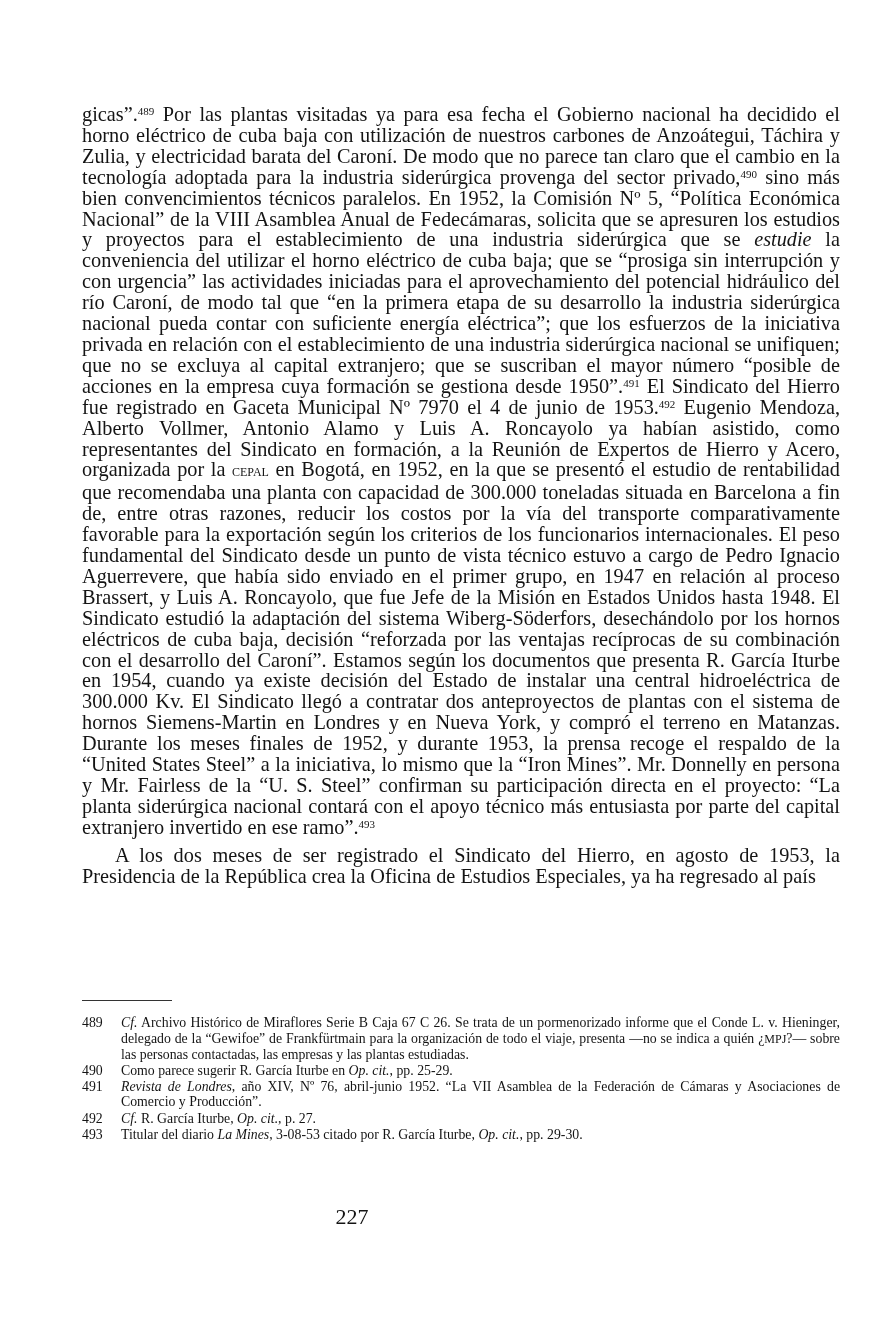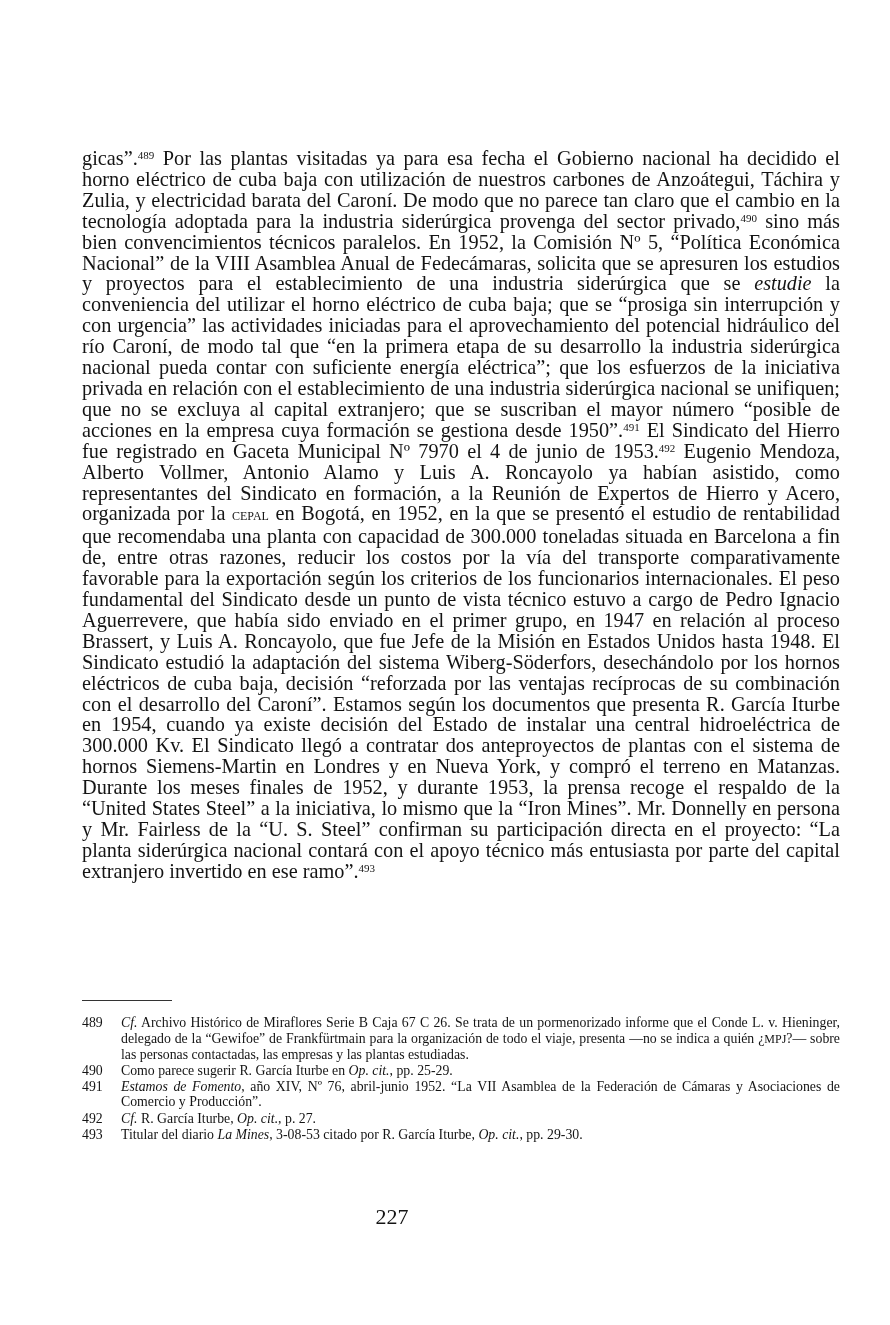--- a/index.html
+++ b/index.html
@@ -1,53 +1,54 @@
 <!DOCTYPE html>
 <html><head>
   <meta charset="utf-8">
   <style>
     html, body { margin: 0; padding: 0; background: #ffffff; }
     body { width: 890px; height: 1325px; position: relative; overflow: hidden; color: #141414; }
     .page { position: absolute; left: 82px; top: 104px; width: 758px; font-family: "Liberation Serif", serif; }
-    .body-text { font-size: 20.3px; line-height: 20.9px; text-align: justify; hyphens: none; margin-top: 44px; }
+    .body-text { font-size: 20.3px; line-height: 20.9px; text-align: justify; hyphens: none; }
     .body-text p { margin: 0; }
     .body-text p.indent { text-indent: 33px; margin-top: 7px; }
     sup.fn { font-size: 11px; vertical-align: 6px; line-height: 0; }
     .sc { font-variant: small-caps; font-size: 17px; }
     .rule { position: absolute; left: 82px; top: 1000px; width: 90px; border-top: 1px solid #333; }
     .footnotes { position: absolute; left: 82px; top: 1015px; width: 758px; font-family: "Liberation Serif", serif; font-size: 13.8px; line-height: 15.3px; }
     .fn-row { display: flex; margin-bottom: 1px; }
     .fn-num { width: 39px; flex: 0 0 39px; }
     .fn-text { flex: 1; text-align: justify; }
-    .folio { position: absolute; top: 1204px; left: 0; width: 704px; text-align: center; font-family: "Liberation Serif", serif; font-size: 22px; padding-left: 40px; }
+    .folio { position: absolute; top: 1204px; left: 0; width: 704px; text-align: center; font-family: "Liberation Serif", serif; font-size: 22px; }
     i { font-style: italic; }
   </style>
 </head>
 <body>
 
 <div class="page">
   <div class="body-text">
     <p>gicas”.<sup class="fn">489</sup> Por las plantas visitadas ya para esa fecha el Gobierno nacional ha decidido el horno eléctrico de cuba baja con utilización de nuestros carbones de Anzoátegui, Táchira y Zulia, y electricidad barata del Caroní. De modo que no parece tan claro que el cambio en la tecnología adoptada para la industria siderúrgica provenga del sector privado,<sup class="fn">490</sup> sino más bien convencimientos técnicos paralelos. En 1952, la Comisión Nº 5, “Política Económica Nacional” de la VIII Asamblea Anual de Fedecámaras, solicita que se apresuren los estudios y proyectos para el establecimiento de una industria siderúrgica que se <i>estudie</i> la conveniencia del utilizar el horno eléctrico de cuba baja; que se “prosiga sin interrupción y con urgencia” las actividades iniciadas para el aprovechamiento del potencial hidráulico del río Caroní, de modo tal que “en la primera etapa de su desarrollo la industria siderúrgica nacional pueda contar con suficiente energía eléctrica”; que los esfuerzos de la iniciativa privada en relación con el establecimiento de una industria siderúrgica nacional se unifiquen; que no se excluya al capital extranjero; que se suscriban el mayor número “posible de acciones en la empresa cuya formación se gestiona desde 1950”.<sup class="fn">491</sup> El Sindicato del Hierro fue registrado en Gaceta Municipal Nº 7970 el 4 de junio de 1953.<sup class="fn">492</sup> Eugenio Mendoza, Alberto Vollmer, Antonio Alamo y Luis A. Roncayolo ya habían asistido, como representantes del Sindicato en formación, a la Reunión de Expertos de Hierro y Acero, organizada por la <span class="sc">cepal</span> en Bogotá, en 1952, en la que se presentó el estudio de rentabilidad que recomendaba una planta con capacidad de 300.000 toneladas situada en Barcelona a fin de, entre otras razones, reducir los costos por la vía del transporte comparativamente favorable para la exportación según los criterios de los funcionarios internacionales. El peso fundamental del Sindicato desde un punto de vista técnico estuvo a cargo de Pedro Ignacio Aguerrevere, que había sido enviado en el primer grupo, en 1947 en relación al proceso Brassert, y Luis A. Roncayolo, que fue Jefe de la Misión en Estados Unidos hasta 1948. El Sindicato estudió la adaptación del sistema Wiberg-Söderfors, desechándolo por los hornos eléctricos de cuba baja, decisión “reforzada por las ventajas recíprocas de su combinación con el desarrollo del Caroní”. Estamos según los documentos que presenta R. García Iturbe en 1954, cuando ya existe decisión del Estado de instalar una central hidroeléctrica de 300.000 Kv. El Sindicato llegó a contratar dos anteproyectos de plantas con el sistema de hornos Siemens-Martin en Londres y en Nueva York, y compró el terreno en Matanzas. Durante los meses finales de 1952, y durante 1953, la prensa recoge el respaldo de la “United States Steel” a la iniciativa, lo mismo que la “Iron Mines”. Mr. Donnelly en persona y Mr. Fairless de la “U. S. Steel” confirman su participación directa en el proyecto: “La planta siderúrgica nacional contará con el apoyo técnico más entusiasta por parte del capital extranjero invertido en ese ramo”.<sup class="fn">493</sup></p>
+    <p class="indent">A los dos meses de ser registrado el Sindicato del Hierro, en agosto de 1953, la Presidencia de la República crea la Oficina de Estudios Especiales, ya ha regresado al país</p>
   </div>
 </div>
 
 <div class="rule"></div>
 
 <div class="footnotes">
   <div class="fn-row">
     <span class="fn-num">489</span>
     <span class="fn-text"><i>Cf.</i> Archivo Histórico de Miraflores Serie B Caja 67 C 26. Se trata de un pormenorizado informe que el Conde L. v. Hieninger, delegado de la “Gewifoe” de Frankfürtmain para la organización de todo el viaje, presenta —no se indica a quién ¿<span class="sc">mpj</span>?— sobre las personas contactadas, las empresas y las plantas estudiadas.</span>
   </div>
   <div class="fn-row">
     <span class="fn-num">490</span>
     <span class="fn-text">Como parece sugerir R. García Iturbe en <i>Op. cit.</i>, pp. 25-29.</span>
   </div>
   <div class="fn-row">
     <span class="fn-num">491</span>
-    <span class="fn-text"><i>Estamos de Fomento</i>, año XIV, Nº 76, abril-junio 1952. “La VII Asamblea de la Federación de Cámaras y Asociaciones de Comercio y Producción”.</span>
+    <span class="fn-text"><i>Revista de Londres</i>, año XIV, Nº 76, abril-junio 1952. “La VII Asamblea de la Federación de Cámaras y Asociaciones de Comercio y Producción”.</span>
   </div>
   <div class="fn-row">
     <span class="fn-num">492</span>
     <span class="fn-text"><i>Cf.</i> R. García Iturbe, <i>Op. cit.</i>, p. 27.</span>
   </div>
   <div class="fn-row">
     <span class="fn-num">493</span>
     <span class="fn-text">Titular del diario <i>La Mines</i>, 3-08-53 citado por R. García Iturbe, <i>Op. cit.</i>, pp. 29-30.</span>
   </div>
 </div>

